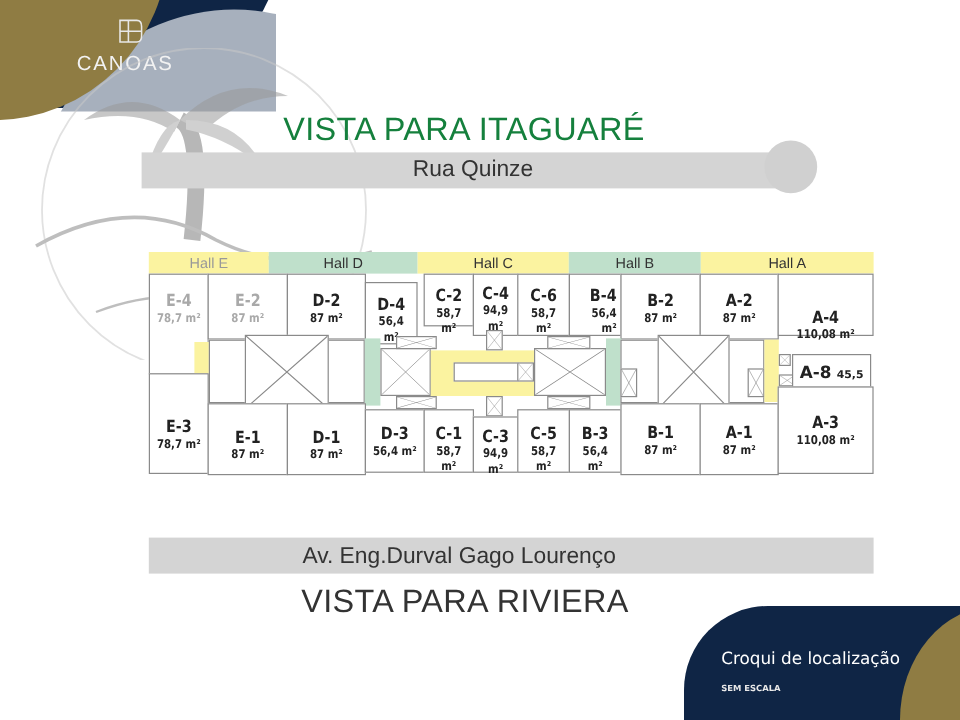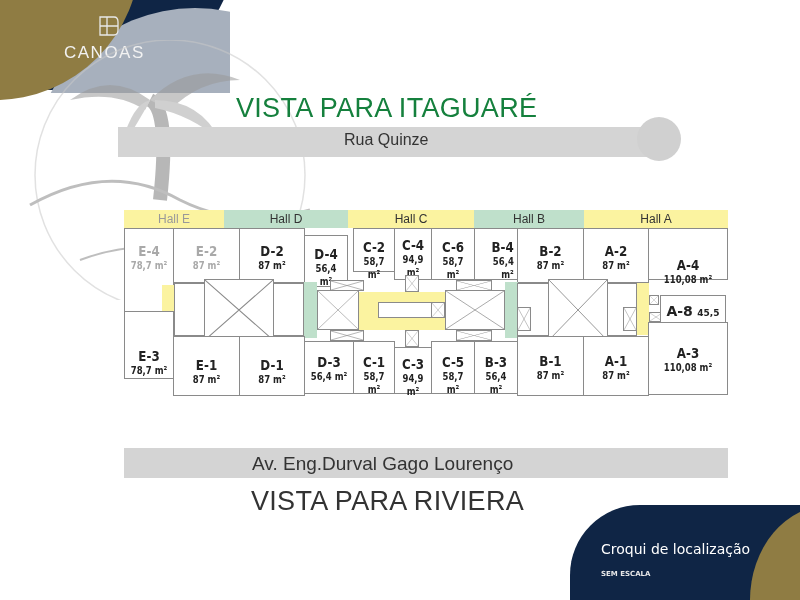--- a/index.html
+++ b/index.html
@@ -14,21 +14,21 @@
   .tl-light { position:absolute; left:30px; top:8px; width:330px; height:330px; border-radius:50%; background:#a7b0bd; }
   .logo-text { left:64px; top:43px; color:#f2f2f2; font-size:17px; letter-spacing:1.5px; }
   .logo-mark { left:96px; top:14px; width:24px; height:24px; }
 
   
   .palm { left:20px; top:40px; width:300px; height:260px; opacity:0.55; }
 
   .title-top { left:236px; top:93px; font-size:27px; color:#15803d; letter-spacing:0.3px; }
   .street-top-bar { left:118px; top:127px; width:540px; height:30px; background:#d4d4d4; }
   .street-top-circle { left:637px; top:117px; width:44px; height:44px; border-radius:50%; background:#d0d0d0; }
-  .street-top-text { left:344px; top:131px; font-size:16px; color:#333; }
+  .street-top-text { left:344px; top:131px; font-size:19px; color:#333; }
 
   
   .hall { position:absolute; top:210px; height:18px; font-size:12px; color:#333; text-align:center; line-height:18px; }
 
   
   .unit { position:absolute; border:1px solid #8a8a8a; background:#fff; box-sizing:border-box; text-align:center; }
   .u-name { display:block; font-family:"DejaVu Sans", sans-serif; font-weight:bold; color:#222; font-size:14px; transform:scaleX(0.85); line-height:16px; }
   .u-area { display:block; font-family:"DejaVu Sans", sans-serif; font-weight:bold; color:#222; font-size:10px; transform:scaleX(0.85); line-height:13px; }
   .faded .u-name, .faded .u-area { color:#a9a9a9; }
   .core { position:absolute; border:1px solid #8a8a8a; background:#fff; box-sizing:border-box; }
@@ -208,21 +208,21 @@
   </div>
 <div class="xbox" style="left:649px;top:312px;width:14px;height:10px;">
   <svg viewBox="0 0 10 10" preserveAspectRatio="none">
       <path d="M0 0 L10 10 M10 0 L0 10" stroke="#8a8a8a" stroke-width="0.4"></path>
     </svg>
   </div>
 <div class="unit" style="left:660px;top:295px;width:66px;height:28px;padding-top:6px;">
   <span class="u-name" style="display:inline;">A-8</span>
   <span class="u-area" style="display:inline;font-size:9px;">45,5 m²</span></div>
 
-<div class="unit" style="left:124px;top:311px;width:50px;height:68px;padding-top:36px;">
+<div class="unit" style="left:124px;top:311px;width:50px;height:84px;padding-top:36px;">
   <span class="u-name">E-3</span>
     <span class="u-area">78,7 m²</span>
   </div>
 <div class="unit" style="left:173px;top:336px;width:67px;height:60px;padding-top:20px;">
   <span class="u-name">E-1</span>
     <span class="u-area">87 m²</span>
   </div>
 <div class="unit" style="left:239px;top:336px;width:66px;height:60px;padding-top:20px;">
   <span class="u-name">D-1</span>
     <span class="u-area">87 m²</span>

